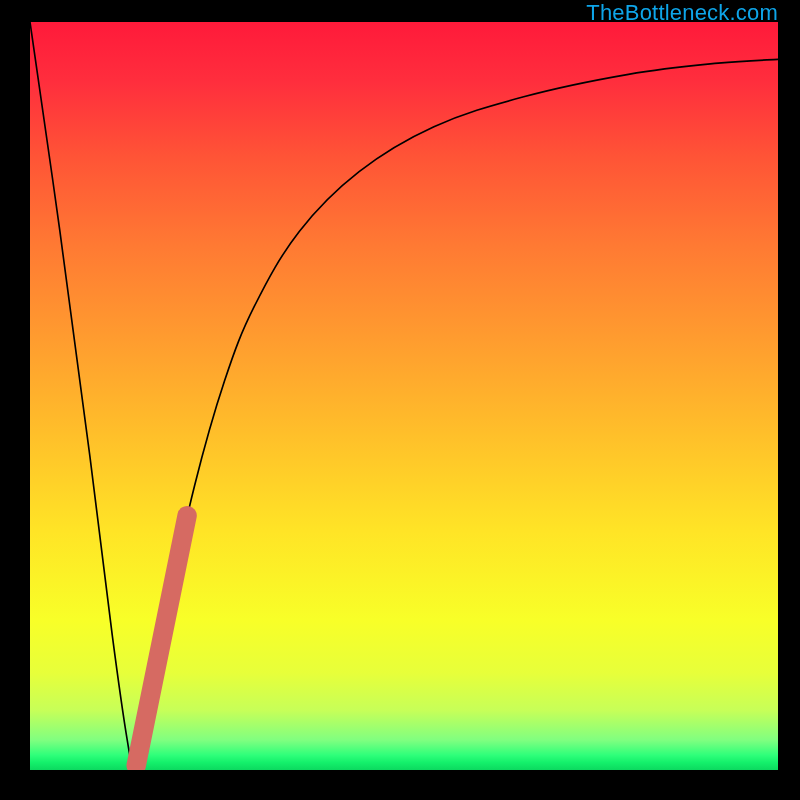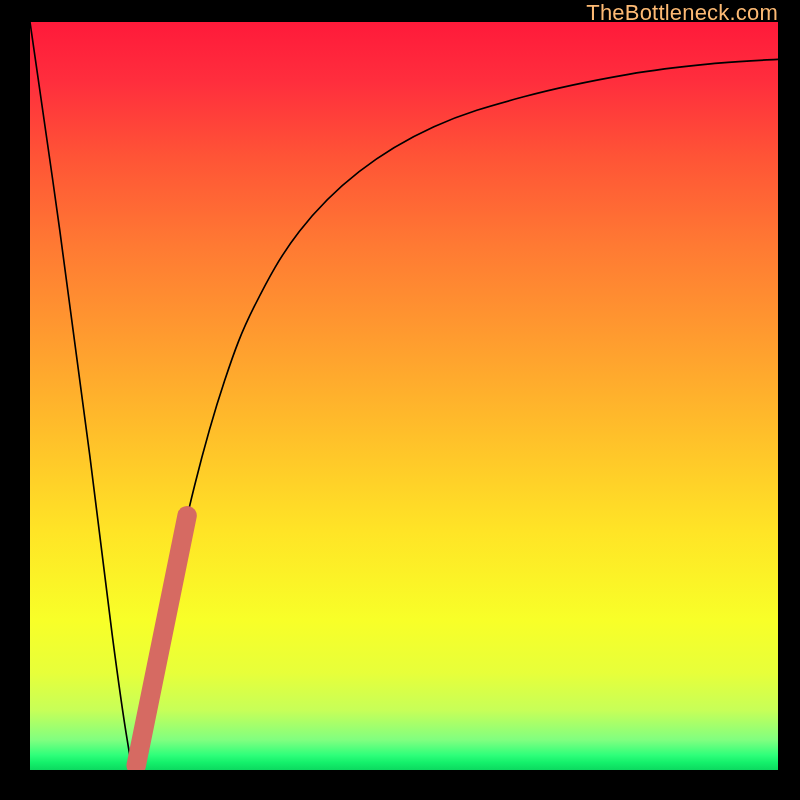--- a/index.html
+++ b/index.html
@@ -38,21 +38,21 @@
     left: 0; top: 0;
     width: 748px; height: 748px;
   }
   .watermark {
     position: absolute;
     top: 0px;
     right: 22px;
     font-family: Arial, Helvetica, sans-serif;
     font-size: 22px;
     font-weight: 500;
-    color: #fdba74;
+    color: #0ea5e9;
     letter-spacing: 0.2px;
   }
 </style>
 </head>
 <body>
 
 <div class="frame">
   <div class="plot">
     <svg class="svg-layer" viewBox="0 0 100 100" preserveAspectRatio="none">
       <path id="curve-path" fill="none" stroke="#000" stroke-width="0.22" stroke-linecap="round" stroke-linejoin="round" d="M 0 0 C 0.72 5.04, 2.56 17.560000000000002, 4 28 C 5.4399999999999995 38.44, 6.74 48.28, 8 58 C 9.26 67.72, 10.1 75.16, 11 82 C 11.9 88.84, 12.459999999999999 92.76, 13 96 C 13.540000000000001 99.24, 13.640000000000002 100, 14.000000000000002 100 C 14.360000000000001 100, 14.280000000000001 99.6, 15 96 C 15.719999999999999 92.4, 16.74 86.12, 18 80 C 19.26 73.88, 20.56 67.76, 22 62 C 23.44 56.24, 24.56 52.32, 26 48 C 27.44 43.68, 28.2 41.6, 30 38 C 31.8 34.4, 33.48 31.24, 36 28 C 38.52 24.76, 40.76 22.52, 44 20 C 47.24 17.48, 50.04 15.8, 54 14 C 57.96 12.2, 61.32 11.26, 66 10 C 70.68 8.74, 75.32 7.81, 80 7 C 84.68 6.19, 88.4 5.86, 92 5.5 C 95.6 5.14, 98.56 5.09, 100 5"></path>

